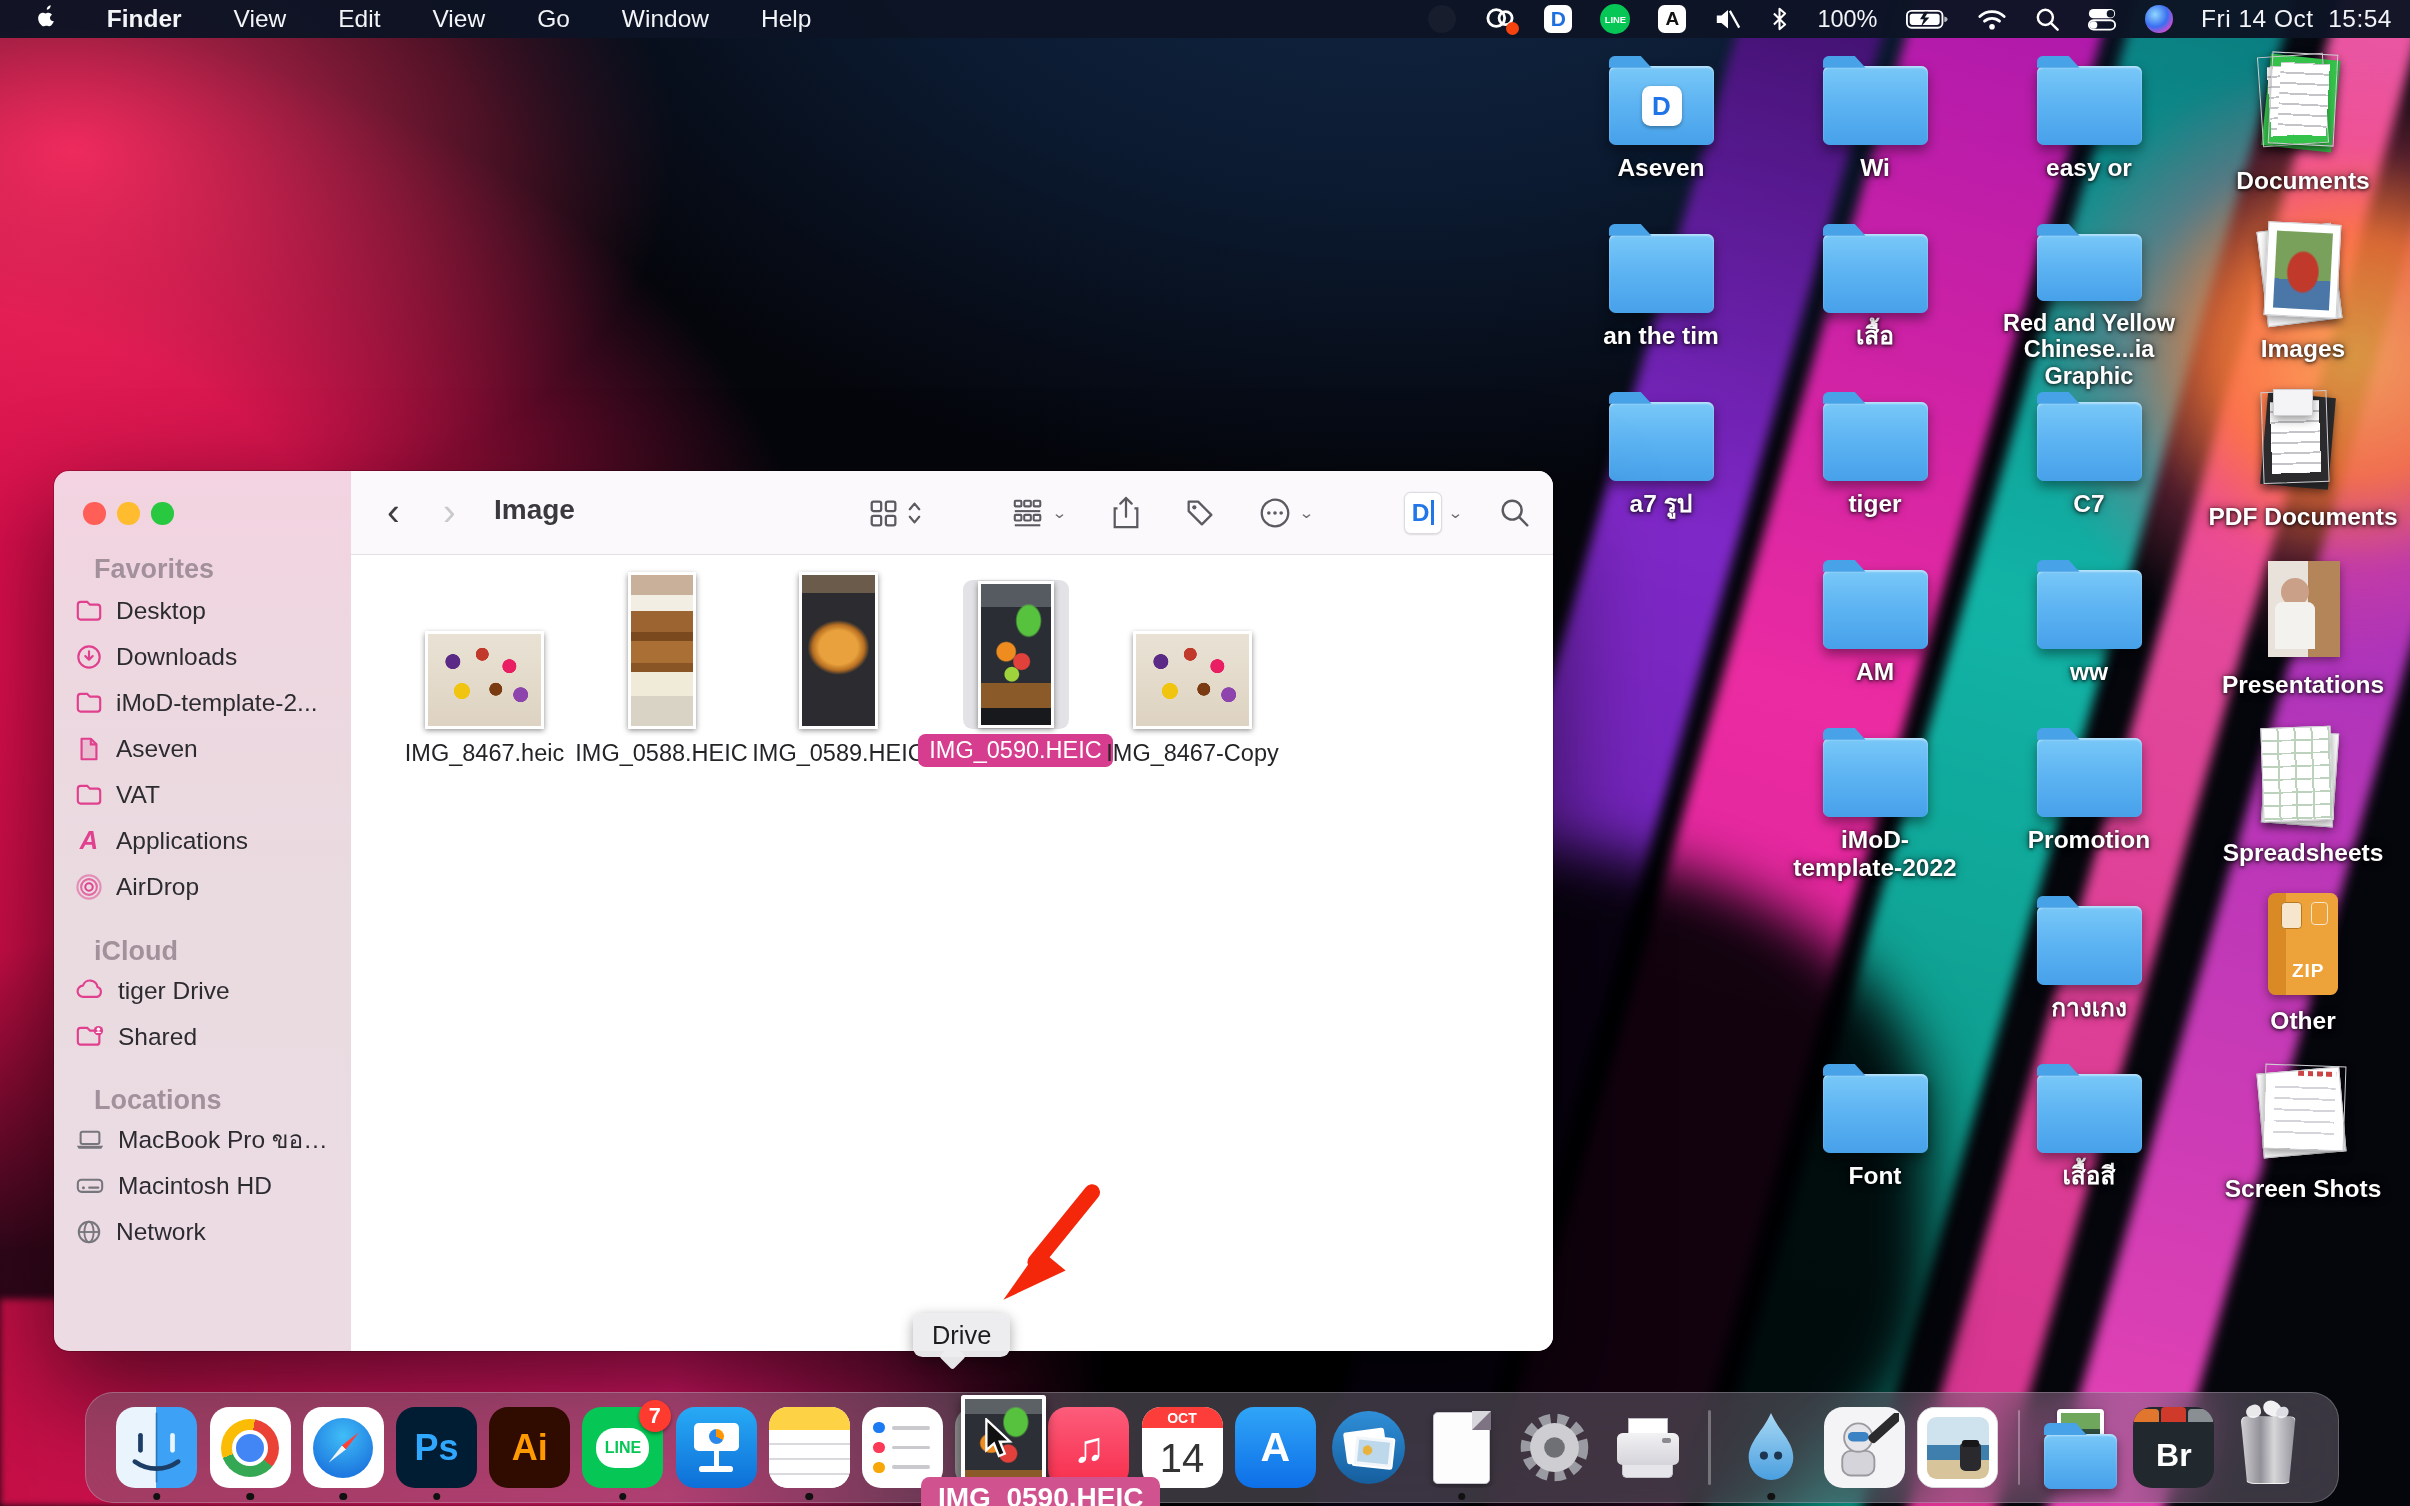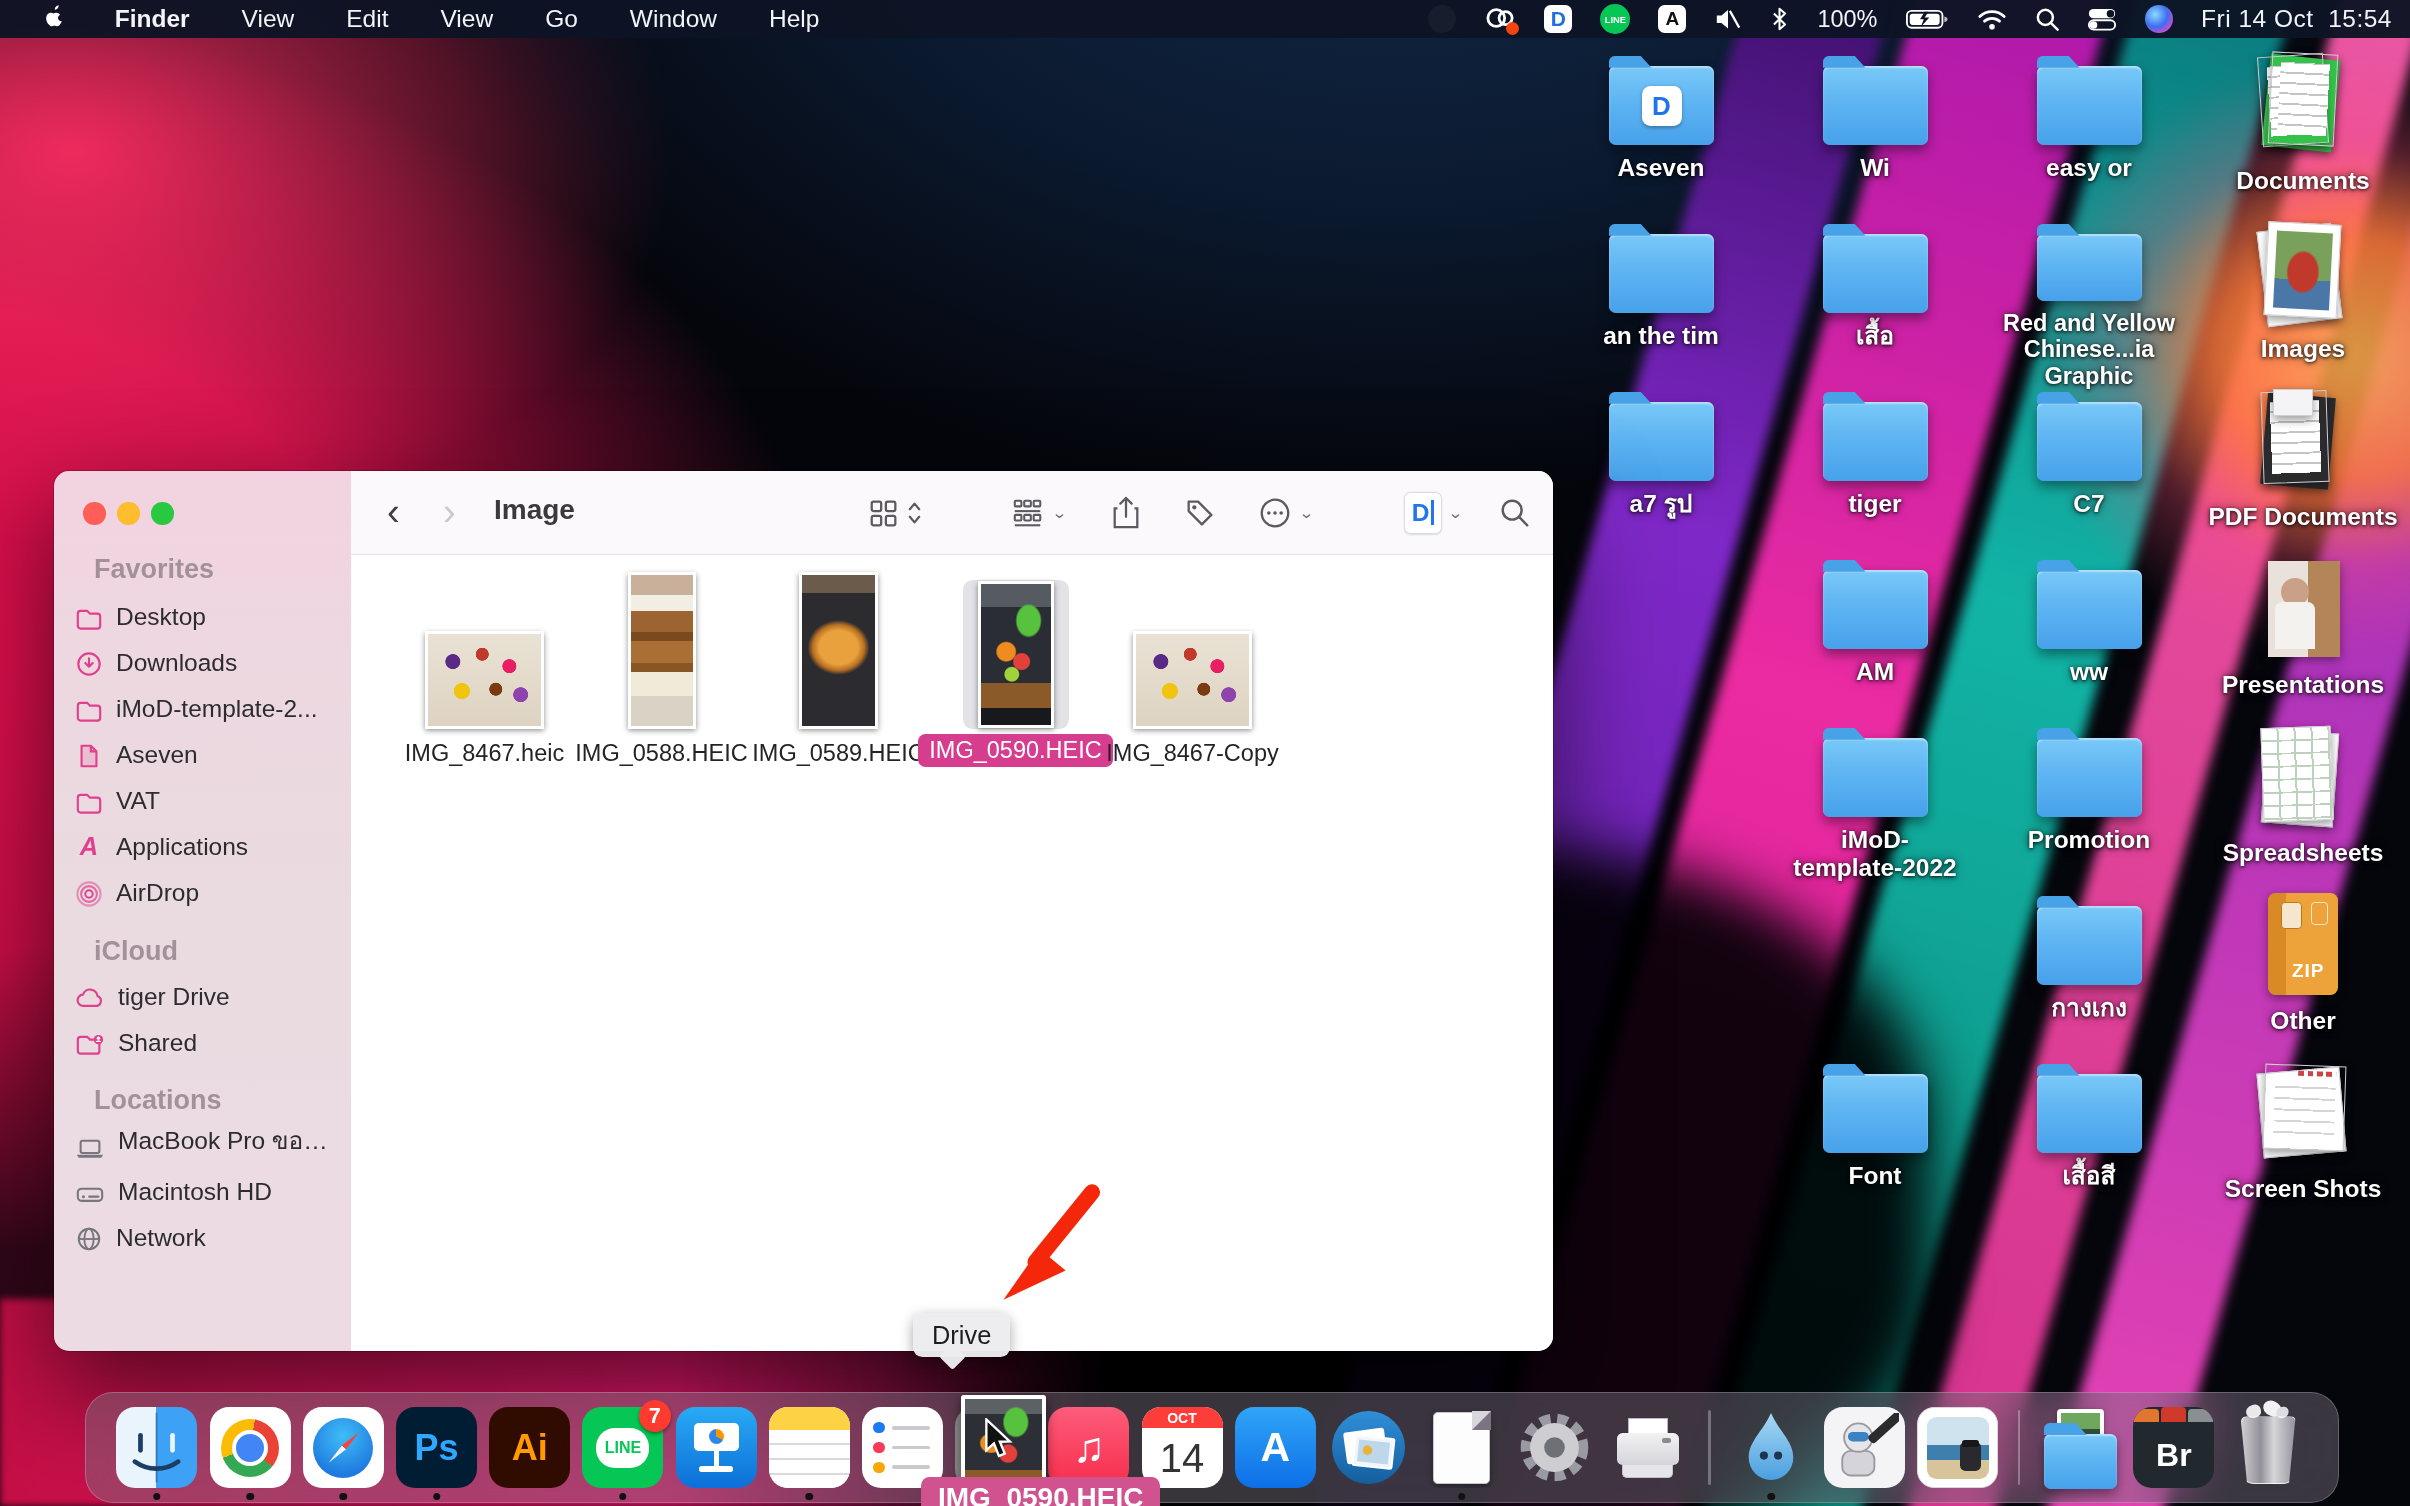--- a/index.html
+++ b/index.html
@@ -17,21 +17,21 @@
   #st2{left:1695px;top:-132px;width:188px;height:1836px;background:linear-gradient(180deg,#b517b8,#ff2fae 45%,#d916a0)}
   #st3{left:1916px;top:-113px;width:151px;height:1789px;background:linear-gradient(180deg,#0a7f84,#14c3b4 40%,#0a8f7c)}
   #st4{left:2119px;top:-94px;width:85px;height:1742px;background:linear-gradient(180deg,#ff5fb0,#e8359a)}
   #st5{left:2260px;top:-75px;width:113px;height:1695px;background:linear-gradient(180deg,#8b2bd0,#ff49c0)}
   #wpglow{left:2024px;top:56px;width:659px;height:603px;border-radius:50%;filter:blur(9.4px);opacity:.85;
     background:radial-gradient(closest-side,#ffb14e 0%,#ff7a3c 40%,rgba(255,80,120,.35) 70%,rgba(255,80,120,0) 100%)}
   #wpdark{left:895px;top:847px;width:1036px;height:716px;border-radius:40%;filter:blur(28px);background:rgba(0,0,2,.92)}
   #wpbottom{left:0;top:1299px;width:1224px;height:207px;background:linear-gradient(90deg,#c40f46,#e01668 55%,rgba(10,2,6,.2) 90%);filter:blur(3.8px)}
   
   #menubar{left:0;top:0;width:2411px;height:38px;background:rgba(13,20,36,.96);display:flex;align-items:center;color:#f2f4f8;font-size:24.5px;z-index:40}
-  .mb-left{display:flex;align-items:center;gap:0;padding-left:36px}
+  .mb-left{display:flex;align-items:center;gap:0;padding-left:28px}
   .mb-item{padding:0 26px;line-height:38px}
   .mb-item.bold{font-weight:700}
   .mb-right{margin-left:auto;display:flex;align-items:center;gap:28px;padding-right:19px}
   .st-ic{display:flex;align-items:center;justify-content:center}
   .sq-ic{width:28px;height:28px;border-radius:6.6px;background:#fff;color:#111;font-weight:700;font-size:19px;display:flex;align-items:center;justify-content:center}
   #clock{font-size:24.5px;letter-spacing:0.5px;white-space:pre}
   
   #dgrid{left:1554px;top:53px;width:857px;display:grid;grid-template-columns:repeat(4,214px);grid-auto-rows:168px;z-index:5}
   .dicon{display:flex;flex-direction:column;align-items:center;justify-content:flex-start;cursor:default}
   .dlabel{margin-top:9.4px;max-width:202px;text-align:center;color:#fff;font-size:24.5px;font-weight:600;line-height:1.12;
@@ -48,21 +48,21 @@
   .pg{position:absolute;background:#fff;border:0.9px solid #cfcfd4;box-shadow:0 3.8px 9.4px rgba(0,0,0,.4)}
   .lines{background-image:repeating-linear-gradient(180deg,transparent 0 8.5px,#c3c3c8 8.5px 10.4px);background-clip:content-box;padding:9.4px 7.5px}
   
   #window{left:54px;top:471px;width:1499px;height:880px;border-radius:15px;overflow:hidden;z-index:20;
     box-shadow:0 42px 104px rgba(0,0,0,.6),0 0 0 0.9px rgba(0,0,0,.2)}
   #sidebar{position:absolute;left:0;top:0;width:297px;height:100%;
     background:linear-gradient(180deg,#f3d3e1 0%,#eed7e0 18%,#e9dbe0 50%,#eddbe4 100%)}
   .tl{position:absolute;top:31px;width:22.6px;height:22.6px;border-radius:50%}
   #tl-close{left:29px;background:#ff5f57}#tl-min{left:63px;background:#febc2e}#tl-zoom{left:97px;background:#28c840}
   .sb-head{position:absolute;left:40px;font-size:27px;font-weight:700;color:#a2909b}
-  .sb-item{position:absolute;left:21px;width:254px;height:41px;display:flex;align-items:flex-end;gap:13px;border-radius:7.5px;color:#2c2c30;font-size:24.5px}
+  .sb-item{position:absolute;left:21px;width:254px;height:41px;display:flex;align-items:center;gap:13px;border-radius:7.5px;color:#2c2c30;font-size:24.5px}
   .sb-item svg{flex:0 0 auto}
   .sb-txt{white-space:nowrap;overflow:hidden;text-overflow:ellipsis}
   #main{position:absolute;left:297px;top:0;width:1202px;height:100%;background:#fff}
   #toolbar{position:absolute;left:0;top:0;width:100%;height:83px;background:#fbf9fb;border-bottom:0.9px solid #e4dfe4}
   .nav-ch{position:absolute;top:21px;font-size:38px;line-height:41px}
   #wtitle{position:absolute;left:143px;top:22.6px;font-size:28px;font-weight:650;color:#3a3a3e}
   .tb-btn{position:absolute;top:19px;height:45px;display:flex;align-items:center;gap:5.6px;color:#5a5a60}
   .chev{font-size:19px;color:#6a6a70;transform:scaleY(.8)}
   #content{position:absolute;left:0;top:84px;width:100%;height:797px;background:#fff;display:flex;align-items:flex-start;padding:24.5px 0 0 45px;box-sizing:border-box}
   .fitem{width:177px;display:flex;flex-direction:column;align-items:center}

